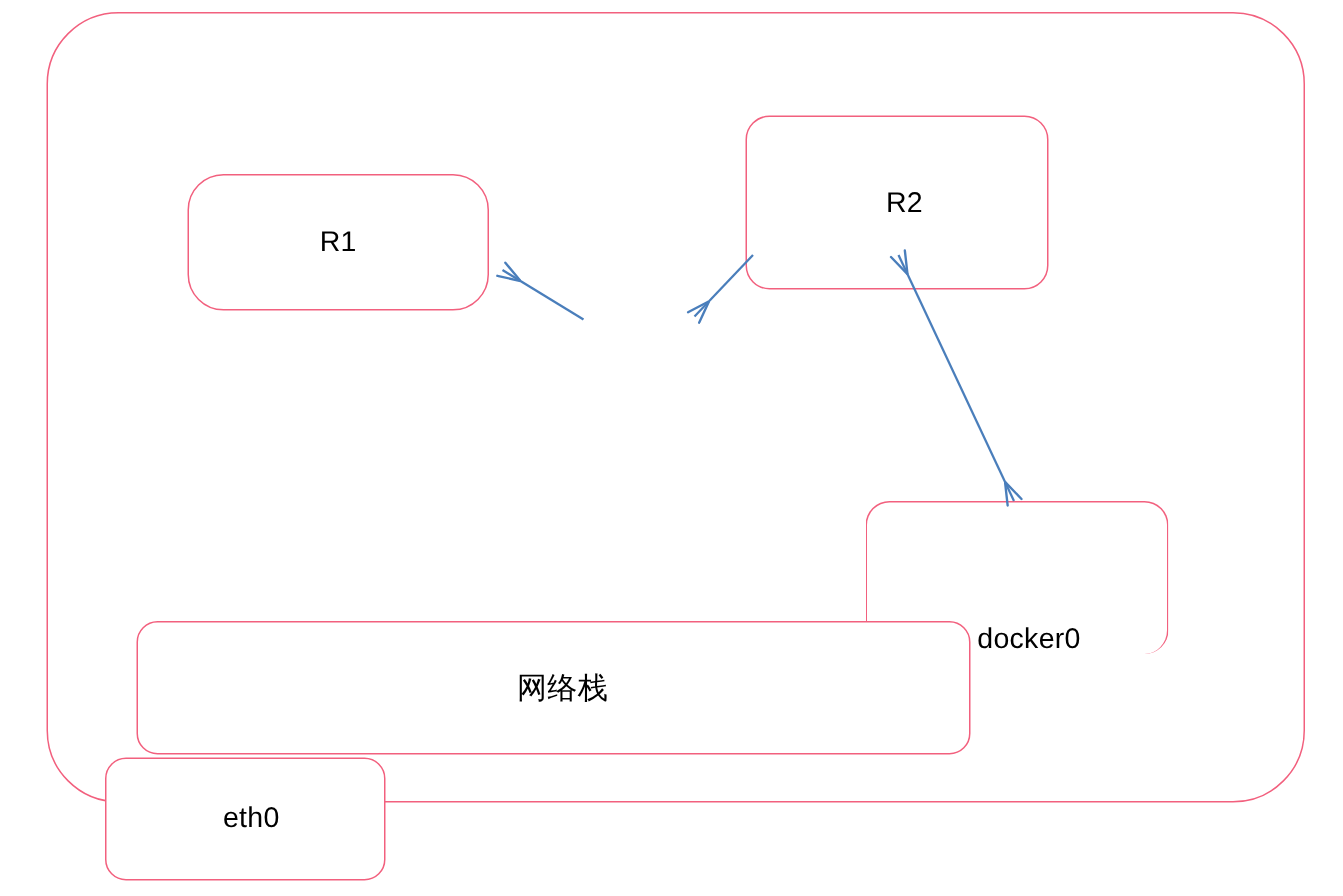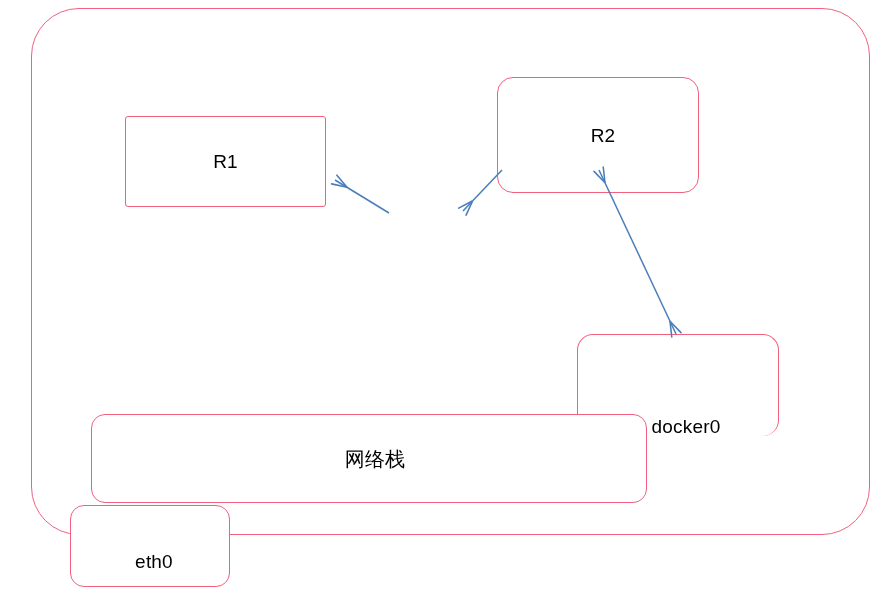--- a/index.html
+++ b/index.html
@@ -47,21 +47,21 @@
     z-index: 1;
     align-items: flex-start;
     justify-content: flex-start;
   }
 
   #node-r1 {
     left: 125px;
     top: 116px;
     width: 201px;
     height: 91px;
-    border-radius: 3px;
+    border-radius: 24px;
     z-index: 4;
   }
 
   #node-r2 {
     left: 497px;
     top: 77px;
     width: 202px;
     height: 116px;
     border-radius: 16px;
     z-index: 4;
@@ -101,26 +101,26 @@
     z-index: 5;
   }
   #node-netstack .node-label {
     transform: translateX(6px);
     font-size: 20px;
   }
 
   #node-eth0 {
     left: 70px;
     top: 505px;
-    width: 160px;
+    width: 187px;
     height: 82px;
     border-radius: 14px;
     z-index: 6;
     align-items: flex-start;
-    padding-top: 46px;
+    padding-top: 30px;
   }
   #node-eth0 .node-label { transform: translateX(4px); }
 
   
   #arrow-layer {
     position: absolute;
     left: 0;
     top: 0;
     width: 895px;
     height: 597px;

